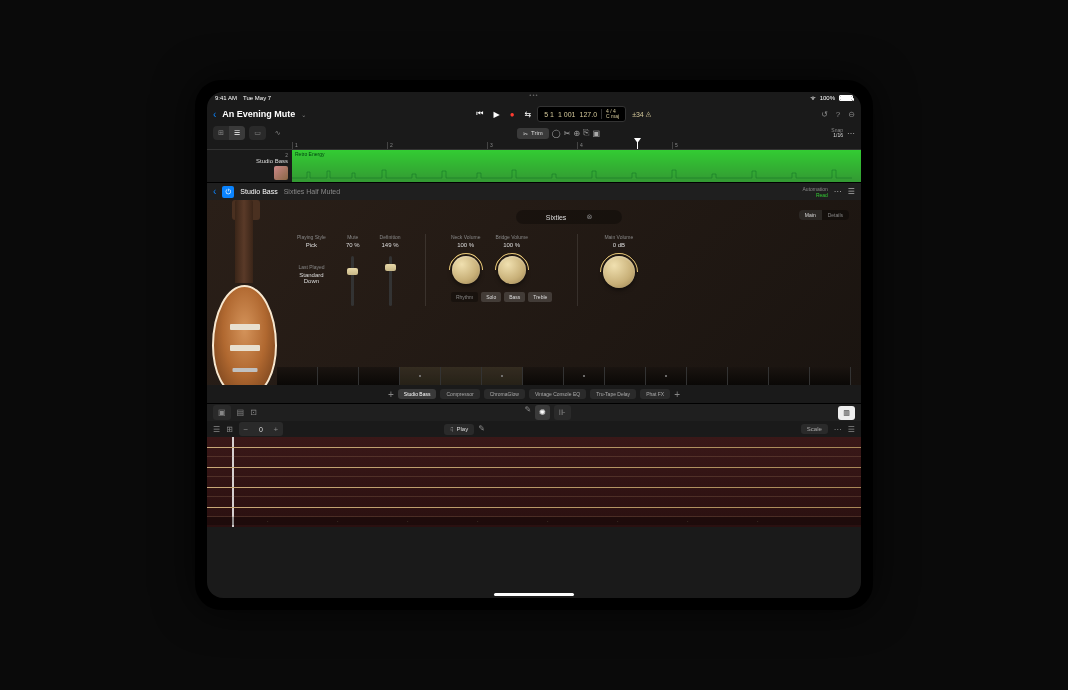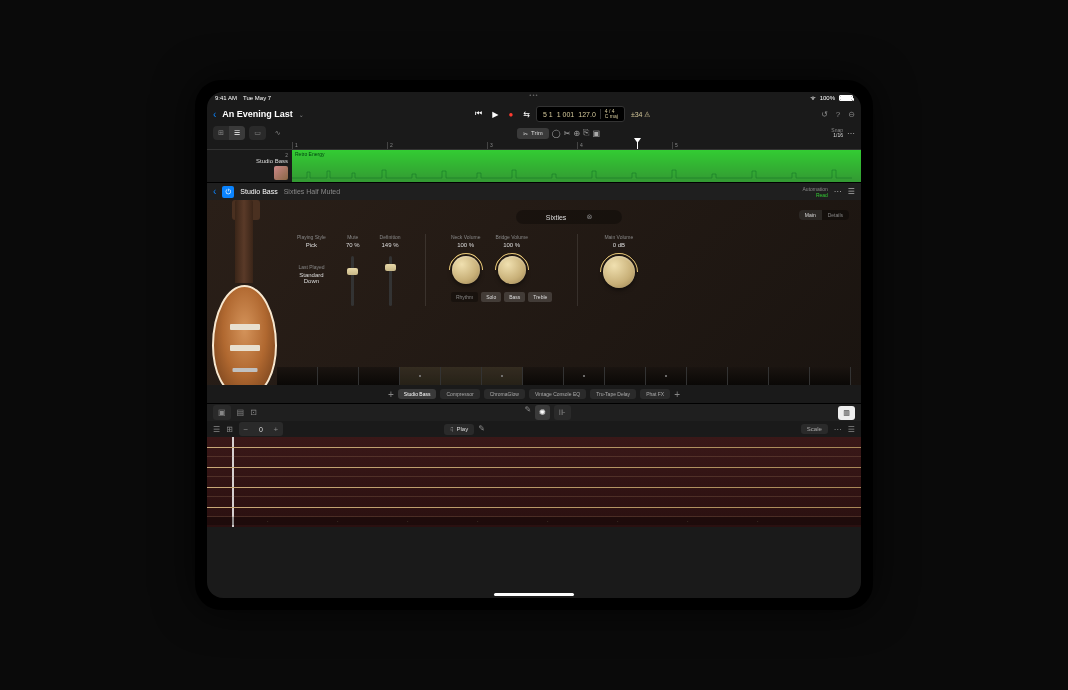--- a/index.html
+++ b/index.html
@@ -158,21 +158,21 @@
     <span>ᯤ</span>
     <span>100%</span>
     <div class="battery">
             <div class="battery-fill"></div>
           </div>
   </div>
 </div>
 
 <div class="titlebar">
   <span class="back">‹</span>
-  <span class="title">An Evening Last</span>
+  <span class="title">An Evening Mute</span>
   <span class="title-dd">⌄</span>
 
   <div class="transport">
     <span class="t-btn">⏮</span>
     <span class="t-btn">▶</span>
     <span class="rec">●</span>
     <span class="t-btn">⇆</span>
   </div>
 
   <div class="lcd">

